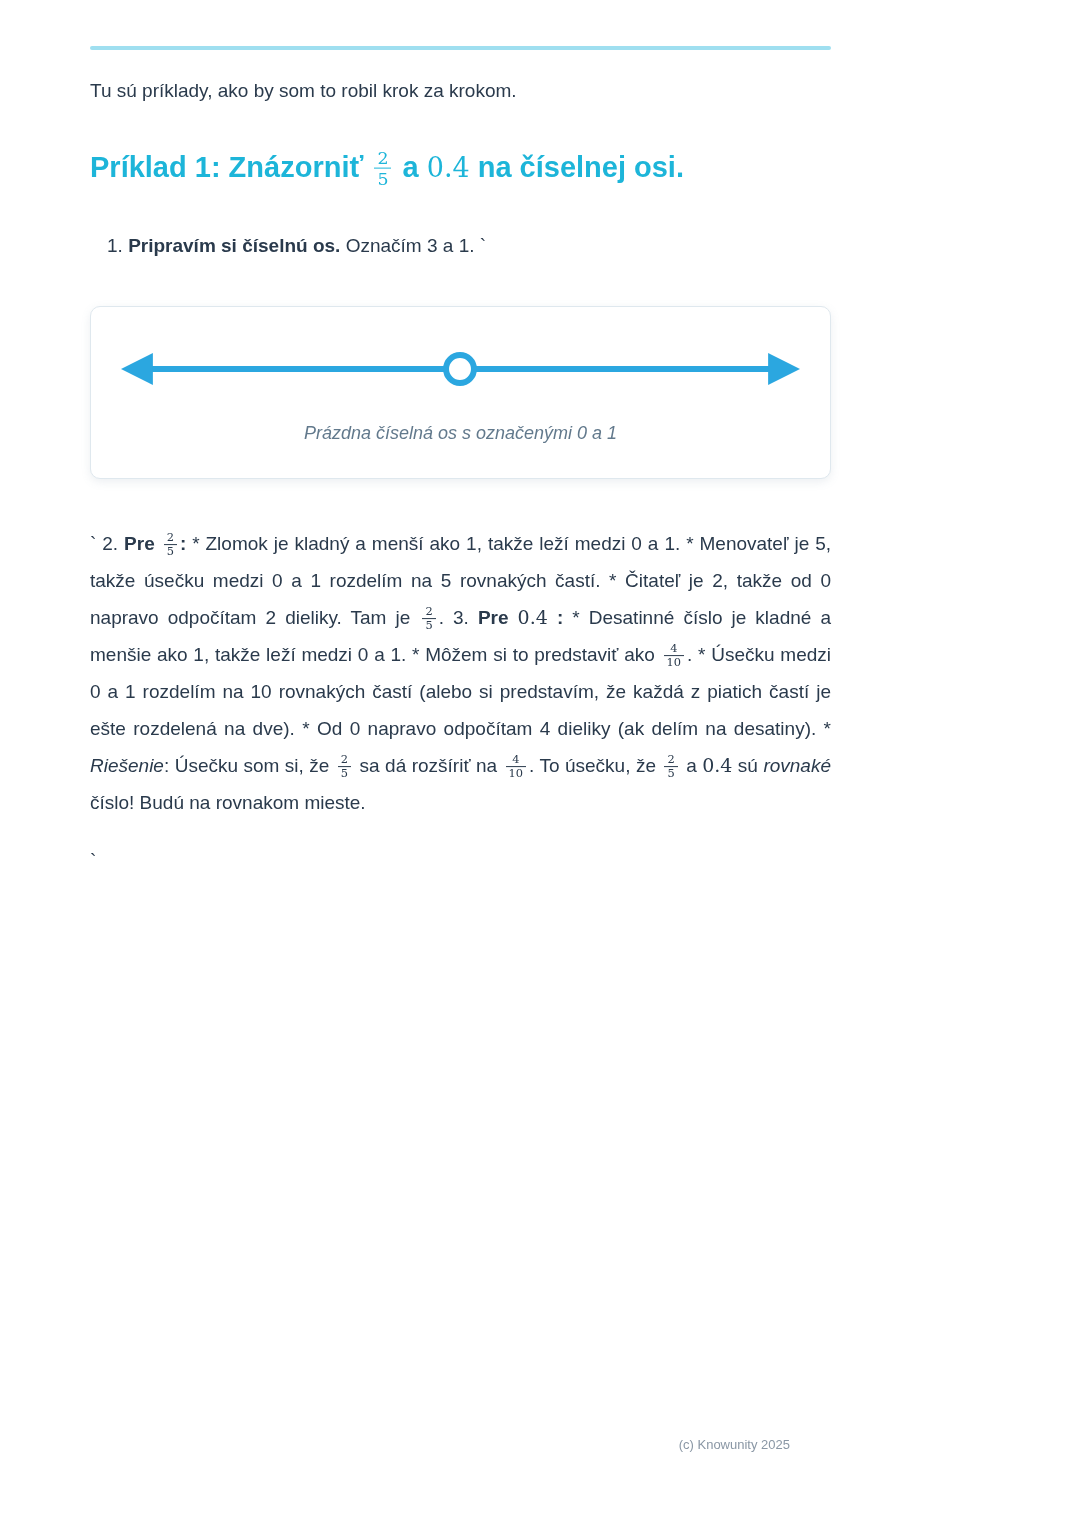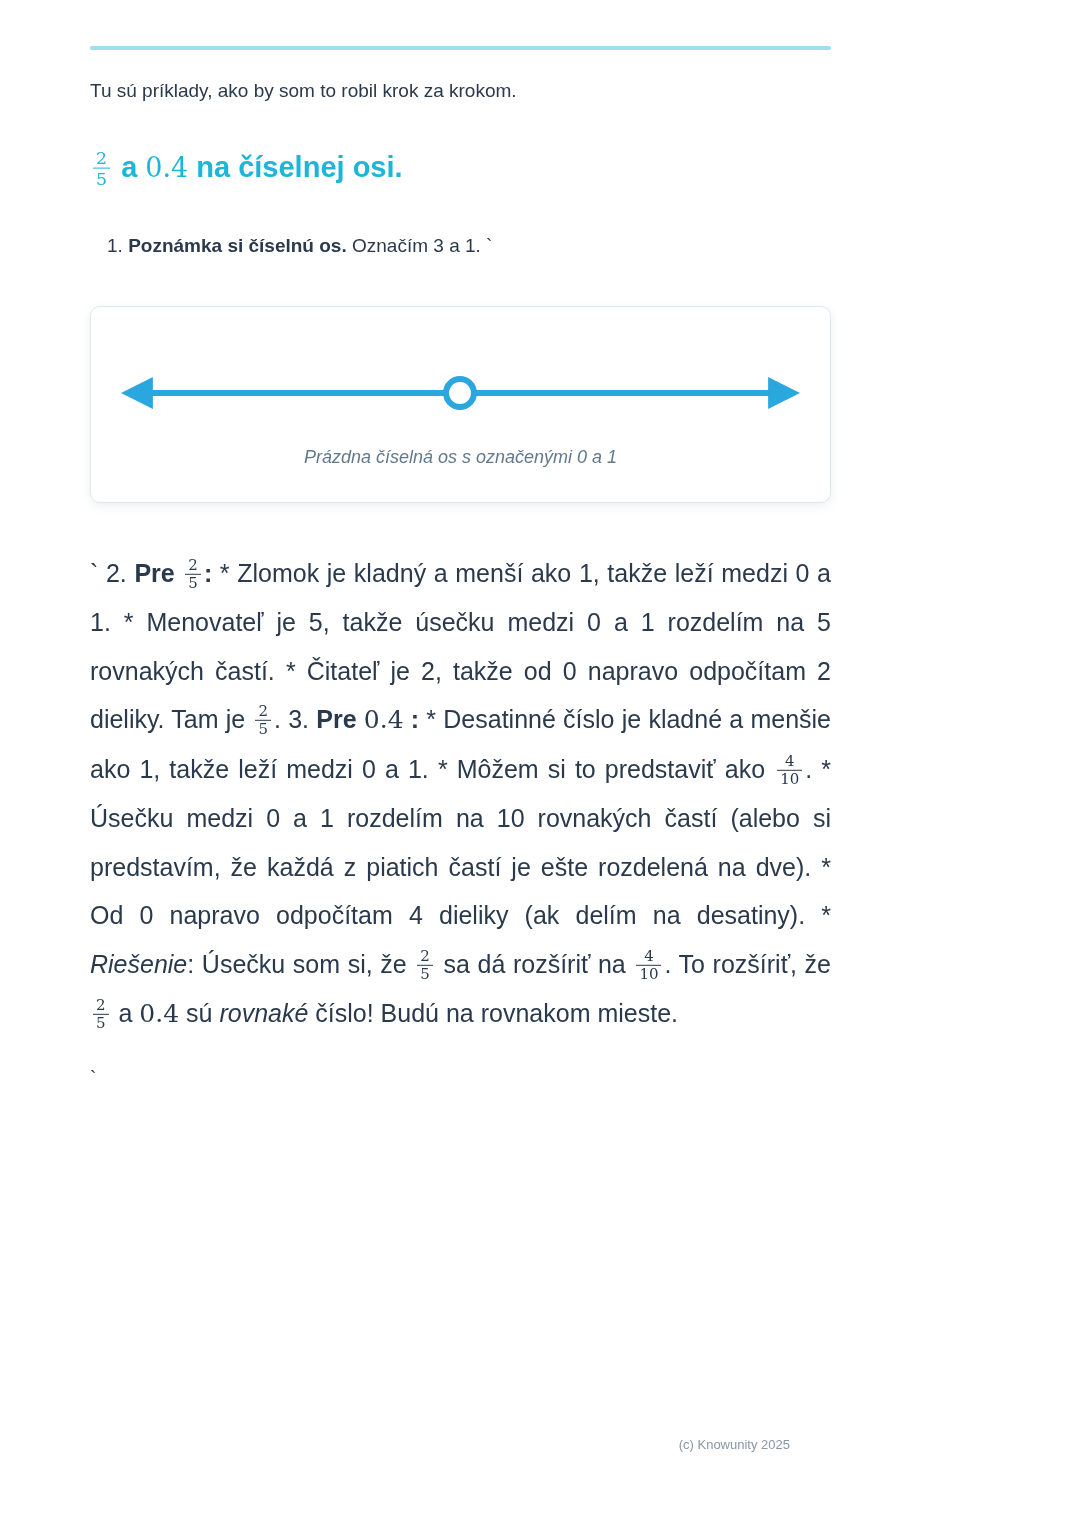--- a/index.html
+++ b/index.html
@@ -16,26 +16,26 @@
   .intro{font-size:19px;margin:16px 0 0;line-height:1.4;}
 
   h1.heading{font-size:29px;color:#1db5d9;font-weight:700;margin:44px 0 0;line-height:1.3;}
   h1.heading .m{font-size:0.93em;}
 
   .solution-label{font-size:19px;font-weight:700;margin:42px 0 0;}
 
   .step{font-size:19px;margin:42px 0 0;padding-left:17px;line-height:1.5;}
 
   .figure-card{margin-top:46px;border:1px solid #dfe8ee;border-radius:10px;
-    box-shadow:0 3px 10px rgba(120,140,160,0.14);padding:60px 28px 22px;background:#fff;}
+    box-shadow:0 3px 10px rgba(120,140,160,0.14);padding:36px 28px 22px;background:#fff;}
   .figure-card svg{display:block;width:100%;height:52px;}
   .caption{text-align:center;font-style:italic;color:#62798c;font-size:18px;
     margin:28px 0 12px;}
 
-  .para{font-size:25px;line-height:1.95;text-align:justify;margin:46px 0 0;}
+  .para{font-size:19px;line-height:1.95;text-align:justify;margin:46px 0 0;}
   .tick-line{font-size:19px;margin:28px 0 0;}
 
   .footer{position:absolute;right:70px;top:1437px;font-size:13px;color:#8a97a5;text-align:right;}
 
   
   .b{font-weight:700;}
   .i{font-style:italic;}
   .m{font-family:"DejaVu Serif",serif;font-weight:400;}
   .frac{display:inline-flex;flex-direction:column;align-items:center;vertical-align:middle;
     font-family:"DejaVu Serif",serif;font-weight:400;font-size:0.60em;line-height:1.15;
@@ -48,27 +48,27 @@
 
 <div class="page">
 
   <div class="top-divider"></div>
   <div class="side-band"></div>
 
   <div class="content">
 
     <p class="intro">Tu sú príklady, ako by som to robil krok za krokom.</p>
 
-    <h1 class="heading"><span class="frac">
+    <h1 class="heading"><span>Príklad 1: Znázorniť </span><span class="frac">
           <span class="num">2</span>
           <span class="den">5</span>
         </span><span> a </span><span class="m">0.4</span><span> na číselnej osi.</span></h1>
 
 
-    <div class="step"><span>1. </span><span class="b">Poznámka si číselnú os.</span><span> Označím 3 a 1. `</span></div>
+    <div class="step"><span>1. </span><span class="b">Pripravím si číselnú os.</span><span> Označím 3 a 1. `</span></div>
 
     <div class="figure-card">
       <svg viewBox="0 0 685 52" preserveAspectRatio="none">
         <line x1="26" y1="26" x2="659" y2="26" stroke="#2ba7e0" stroke-width="6"></line>
         <polygon points="2,26 34,10 34,42" fill="#2ba7e0"></polygon>
         <polygon points="683,26 651,10 651,42" fill="#2ba7e0"></polygon>
         <circle cx="342" cy="26" r="14" fill="#ffffff" stroke="#2ba7e0" stroke-width="6"></circle>
       </svg>
       <p class="caption">Prázdna číselná os s označenými 0 a 1</p>
     </div>
@@ -81,21 +81,21 @@
           <span class="den">5</span>
         </span><span>. 3. </span><span class="b">Pre </span><span class="m">0.4</span><span> </span><span class="b">: </span><span>* Desatinné číslo je kladné a menšie ako 1, takže leží medzi 0 a 1. * Môžem si to predstaviť ako </span><span class="frac">
           <span class="num">4</span>
           <span class="den">10</span>
         </span><span>. * Úsečku medzi 0 a 1 rozdelím na 10 rovnakých častí (alebo si predstavím, že každá z piatich častí je ešte rozdelená na dve). * Od 0 napravo odpočítam 4 dieliky (ak delím na desatiny). * </span><span class="i">Riešenie</span><span>: Úsečku som si, že </span><span class="frac">
           <span class="num">2</span>
           <span class="den">5</span>
         </span><span> sa dá rozšíriť na </span><span class="frac">
           <span class="num">4</span>
           <span class="den">10</span>
-        </span><span>. To rozšíriť, že </span><span class="frac">
+        </span><span>. To úsečku, že </span><span class="frac">
           <span class="num">2</span>
           <span class="den">5</span>
         </span><span> a </span><span class="m">0.4</span><span> sú </span><span class="i">rovnaké</span><span> číslo! Budú na rovnakom mieste.</span></p>
 
     <p class="tick-line">`</p>
 
   </div>
 
   <div class="footer">(c) Knowunity 2025</div>
 

